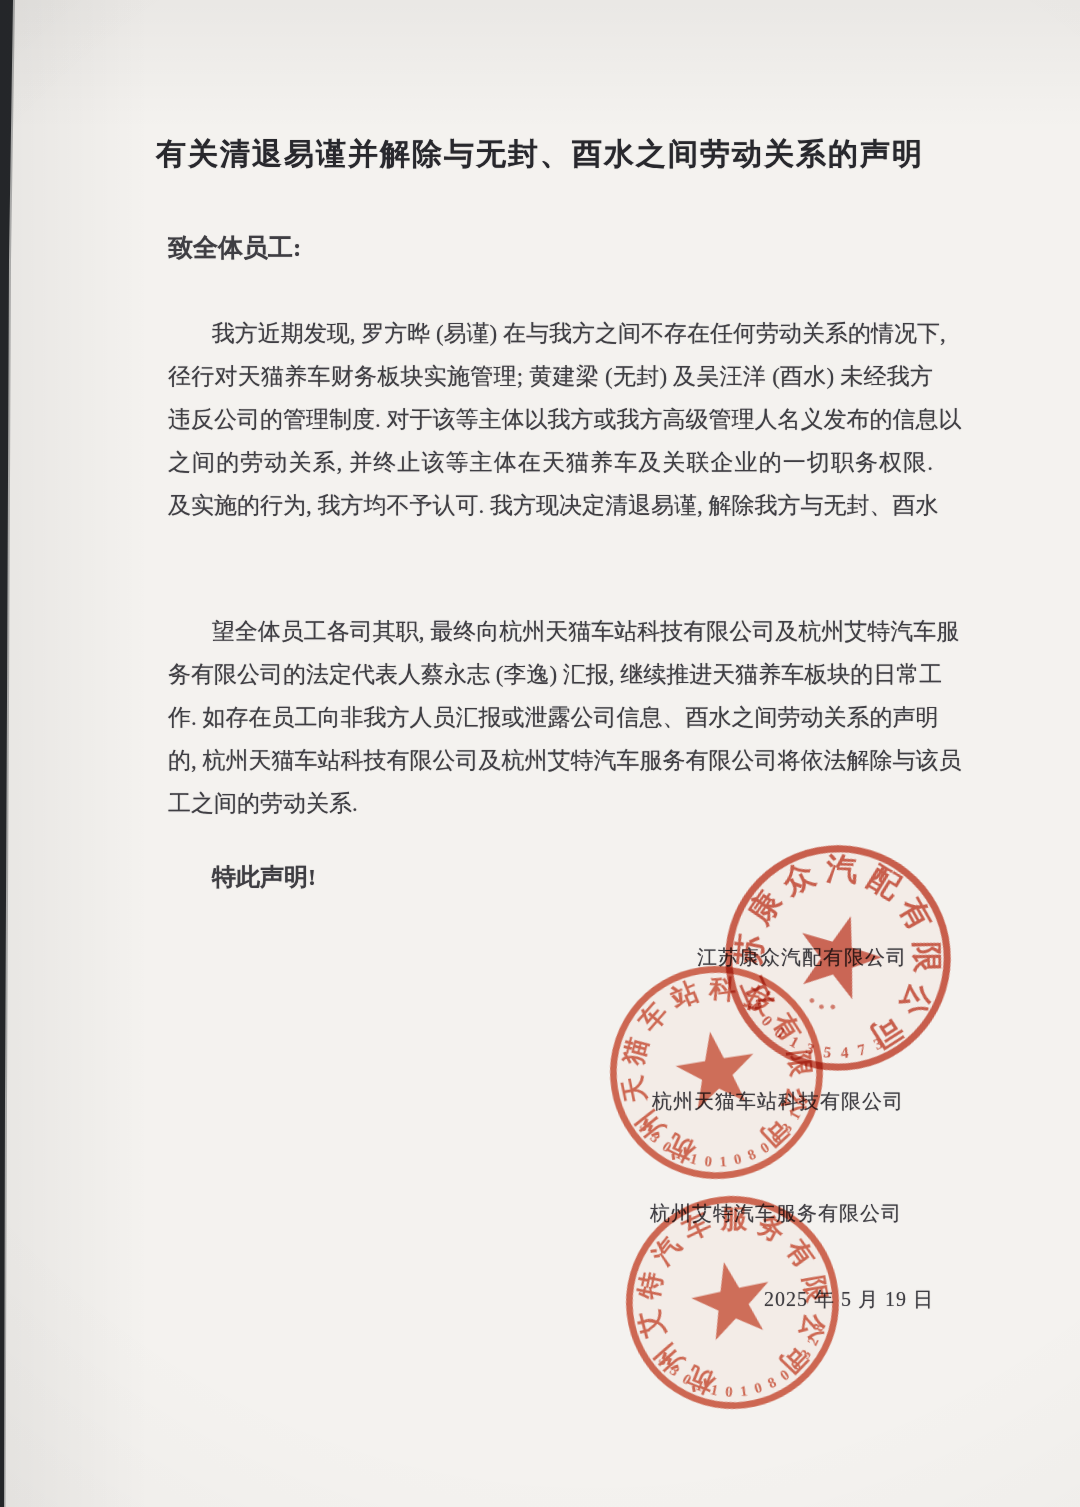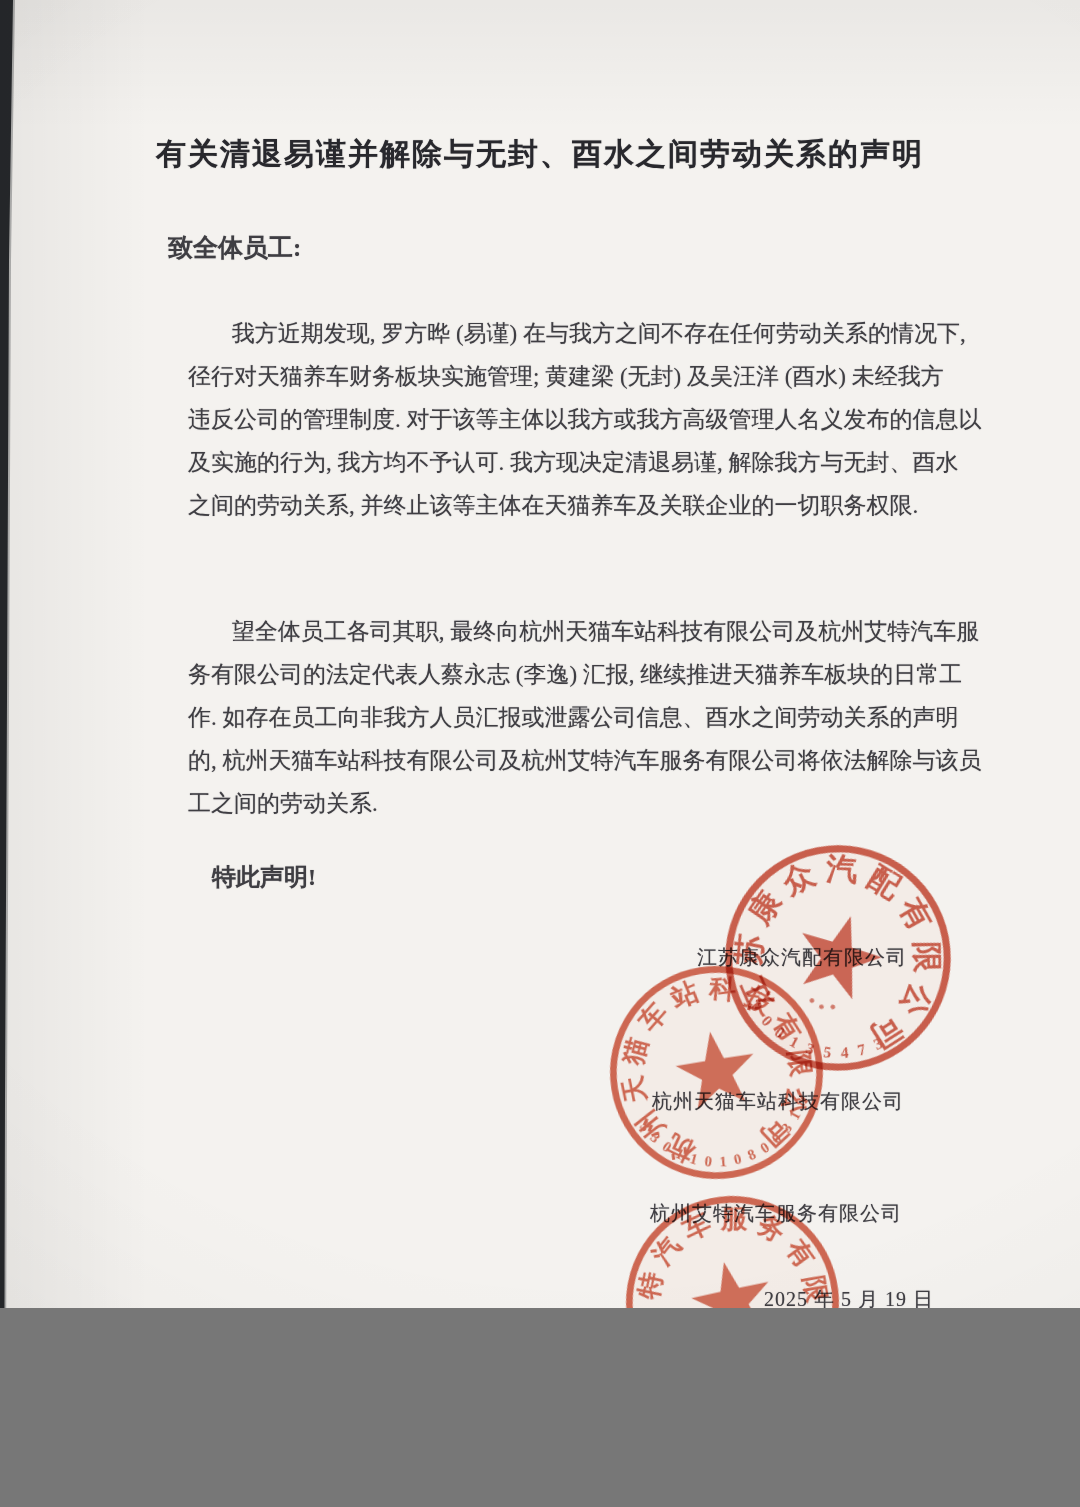--- a/index.html
+++ b/index.html
@@ -2,21 +2,21 @@
 <html style="--paper: #f4f2ef; --text: #3f3e43; --title: #28282d; --edge: #26282b;"><head>
 <meta charset="utf-8">
 <style>
   :root{
     --paper:#f4f2ef; --text:#3f3e43; --title:#28282d; --edge:#26282b;
   }
   *{margin:0;padding:0;box-sizing:border-box;}
   html,body{background:#777;}
   body{font-family:"Liberation Serif","DejaVu Serif",serif;}
   .page{
-    position:relative;width:1080px;height:1308px;overflow:hidden;
+    position:relative;width:1080px;height:1507px;overflow:hidden;
     background:
       linear-gradient(180deg, rgba(0,0,0,.045) 0%, rgba(0,0,0,0) 130px),
       radial-gradient(130% 95% at 55% 45%, rgba(0,0,0,0) 55%, rgba(0,0,0,.06) 100%),
       var(--paper,#f4f2ef);
   }
   .edge-svg{position:absolute;left:0;top:0;width:22px;height:1507px;}
   .vignette{position:absolute;inset:0;pointer-events:none;
     background:linear-gradient(90deg, rgba(0,0,0,.05), rgba(0,0,0,0) 150px);}
   .title{
     position:absolute;top:134px;left:0;width:100%;text-align:center;
@@ -26,21 +26,20 @@
   .salutation{
     position:absolute;top:231px;left:168px;
     font-size:25px;font-weight:600;color:var(--text,#3f3e43);
     text-shadow:0 0 1px rgba(60,60,65,.45);
   }
   .para{position:absolute;left:168px;width:765px;color:var(--text,#3f3e43);}
   .para .line{
     height:43px;line-height:43px;font-size:23px;white-space:nowrap;
     text-align:justify;text-align-last:justify;text-justify:inter-ideograph;
     text-shadow:0 0 1.1px rgba(60,60,65,.5);
-    margin-left:20px;
   }
   .para .line:first-child{text-indent:1.9em;}
   .para .line:last-child{text-align-last:left;}
   .para1{top:312px;}
   .para2{top:610px;}
   .closing{
     position:absolute;top:861px;left:212px;font-size:24px;font-weight:700;
     color:var(--text,#3f3e43);text-shadow:0 0 1px rgba(60,60,65,.45);
   }
   .sig,.date{
@@ -71,22 +70,22 @@
   <div class="vignette"></div>
 
   <h1 class="title">有关清退易谨并解除与无封、酉水之间劳动关系的声明</h1>
 
   <div class="salutation">致全体员工:</div>
 
   <div class="para para1">
       <div class="line">我方近期发现, 罗方晔 (易谨) 在与我方之间不存在任何劳动关系的情况下,</div>
       <div class="line">径行对天猫养车财务板块实施管理; 黄建梁 (无封) 及吴汪洋 (酉水) 未经我方</div>
       <div class="line">违反公司的管理制度. 对于该等主体以我方或我方高级管理人名义发布的信息以</div>
+      <div class="line">之间的劳动关系, 并终止该等主体在天猫养车及关联企业的一切职务权限.</div>
       <div class="line">及实施的行为, 我方均不予认可. 我方现决定清退易谨, 解除我方与无封、酉水</div>
-      <div class="line">之间的劳动关系, 并终止该等主体在天猫养车及关联企业的一切职务权限.</div>
     </div>
 
   <div class="para para2">
       <div class="line">望全体员工各司其职, 最终向杭州天猫车站科技有限公司及杭州艾特汽车服</div>
       <div class="line">务有限公司的法定代表人蔡永志 (李逸) 汇报, 继续推进天猫养车板块的日常工</div>
       <div class="line">作. 如存在员工向非我方人员汇报或泄露公司信息、酉水之间劳动关系的声明</div>
       <div class="line">的, 杭州天猫车站科技有限公司及杭州艾特汽车服务有限公司将依法解除与该员</div>
       <div class="line">工之间的劳动关系.</div>
     </div>
 

